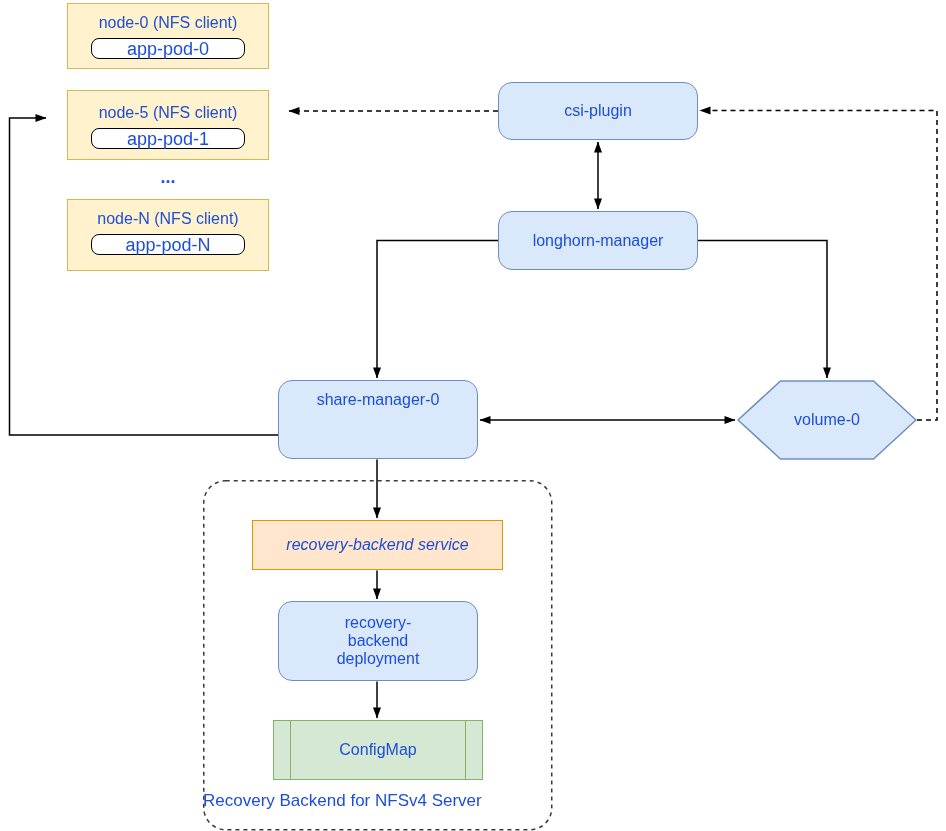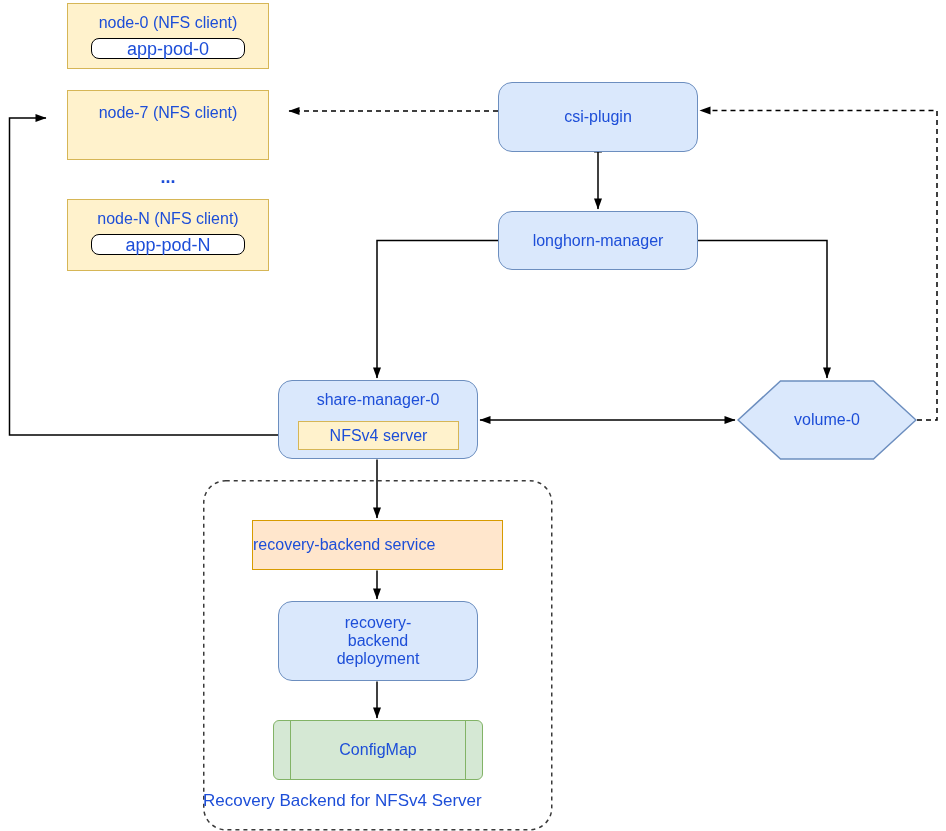--- a/index.html
+++ b/index.html
@@ -45,21 +45,21 @@
   .hex-wrap { width:180px; height:80px; }
   .hex-wrap svg { position:absolute; left:0; top:0; }
   .hex-label {
     position:absolute; left:0; top:0; width:180px; height:80px;
     display:flex; align-items:center; justify-content:center; font-size:16px;
   }
 
   
   .service-box {
     background:#FFE6CC; border:1.5px solid #D79B00;
-    display:flex; align-items:center; justify-content:flex-start; font-size:16px;
+    display:flex; align-items:center; justify-content:center; font-size:16px;font-style:italic;
   }
   .configmap {
     background:#D5E8D4; border:1.5px solid #82B366;
     display:flex; align-items:center; justify-content:center; font-size:16px;
   }
   .cm-line {
     position:absolute; top:0; bottom:0; width:0;
     border-left:1.5px solid #82B366;
   }
   .group-label { text-align:left; font-size:17px; }
@@ -98,61 +98,59 @@
 
     <path d="M377,681.5 L377,718" fill="none" stroke="#000" stroke-width="1.5" marker-end="url(#arrow)"></path>
   </svg>
 
   <div class="abs client-node" style="left:67px; top:3px; width:202px; height:66px; padding-top:10px;">
     <div class="title">node-0 (NFS client)</div>
     <div class="pod">app-pod-0</div>
   </div>
 
   <div class="abs client-node" style="left:67px; top:90px; width:202px; height:70px; padding-top:13px;">
-    <div class="title">node-7 (NFS client)</div>
+    <div class="title">node-5 (NFS client)</div>
+    <div class="pod">app-pod-1</div>
   </div>
 
   <div class="abs ellipsis" style="left:67px; top:167px; width:202px;">...</div>
 
   <div class="abs client-node" style="left:67px; top:199px; width:202px; height:72px; padding-top:10px;">
     <div class="title">node-N (NFS client)</div>
     <div class="pod">app-pod-N</div>
   </div>
 
-  <div class="abs blue-box" style="left:498px; top:82px; width:200px; height:70px;">
+  <div class="abs blue-box" style="left:498px; top:82px; width:200px; height:58px;">
     <span>csi-plugin</span>
   </div>
 
   <div class="abs blue-box" style="left:498px; top:211px; width:200px; height:59px;">
     <span>longhorn-manager</span>
   </div>
 
   <div class="abs blue-box" id="share-manager" style="left:278px; top:380px; width:200px; height:79px;">
     <div class="title">share-manager-0</div>
-    <div class="nfs-inner">
-      <span>NFSv4 server</span>
-    </div>
   </div>
 
   <div class="abs hex-wrap" style="left:737px; top:380px;">
     <svg width="180" height="80" viewBox="0 0 180 80">
       <polygon points="1,40 43.5,1 136.5,1 179,40 136.5,79 43.5,79" fill="#DAE8FC" stroke="#6C8EBF" stroke-width="1.5"></polygon>
     </svg>
     <div class="hex-label">volume-0</div>
   </div>
 
   <div class="abs service-box" style="left:252px; top:520px; width:251px; height:50px;">
     <span>recovery-backend service</span>
   </div>
 
   <div class="abs blue-box" style="left:278px; top:601px; width:200px; height:80px; padding:0 54px;">
     <span>recovery-backend deployment</span>
   </div>
 
-  <div class="abs configmap" style="left:273px; top:720px; width:210px; height:60px;border-radius:6px;">
+  <div class="abs configmap" style="left:273px; top:720px; width:210px; height:60px;">
     <div class="cm-line" style="left:16px;"></div>
     <div class="cm-line" style="right:16px;"></div>
     <span>ConfigMap</span>
   </div>
 
   <div class="abs group-label" style="left:203px; top:791px; width:349px;">Recovery Backend for NFSv4 Server</div>
 
 </div>
 
 </body></html>

